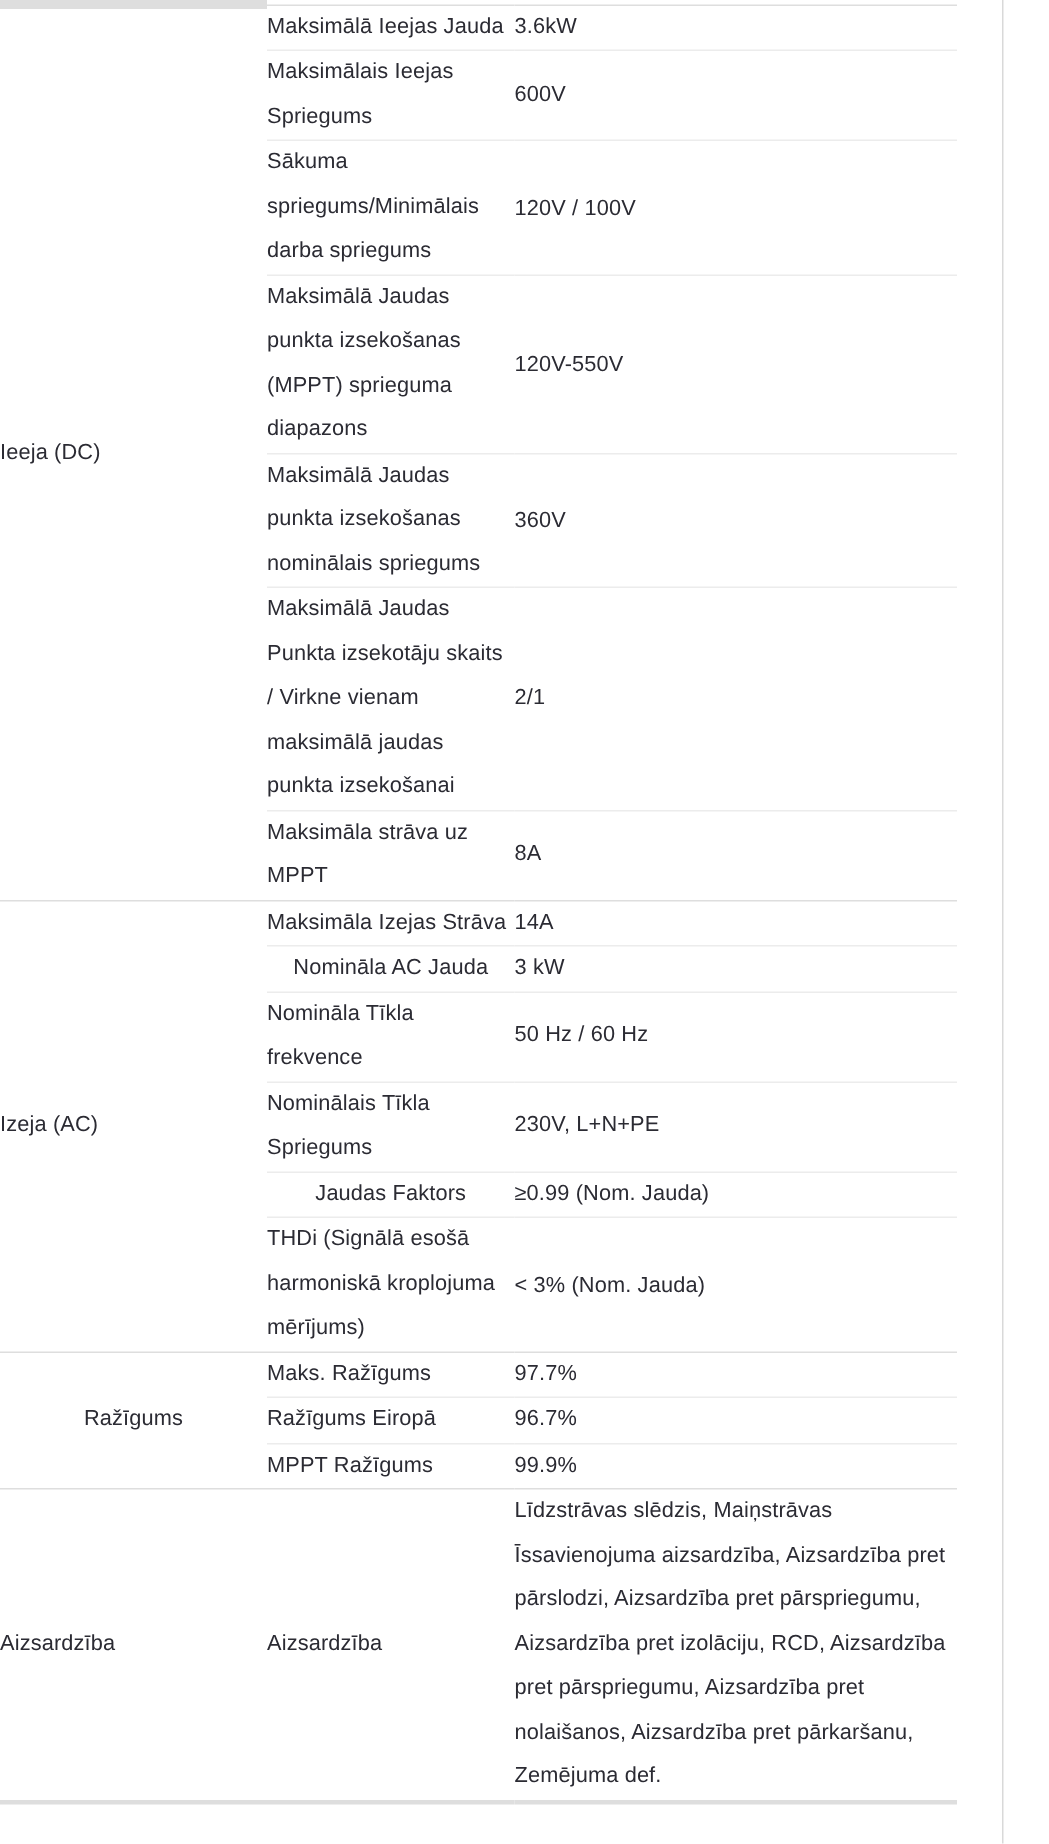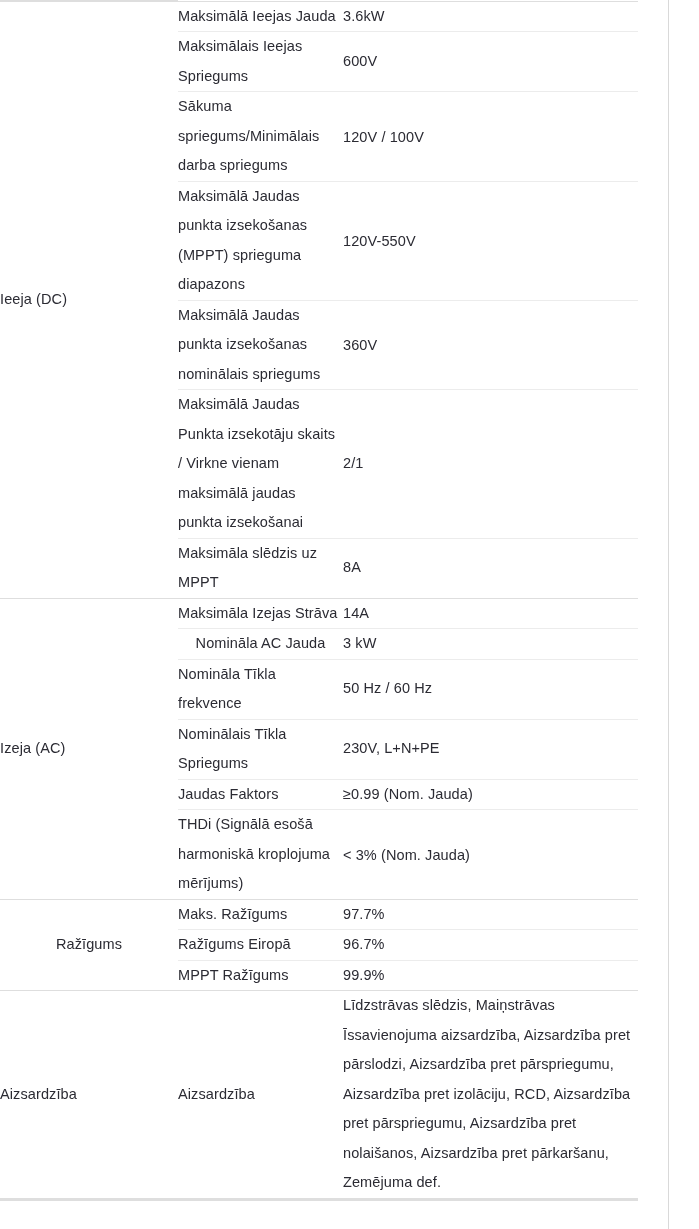--- a/index.html
+++ b/index.html
@@ -70,21 +70,21 @@
     border-top: 1px solid #ececec;
     vertical-align: middle;
   }
 
   
   tr.first-row td.param-cell,
   tr.first-row td.value-cell {
     border-top: 1px solid #ececec;
   }
   tr.first-row td.group-cell {
-    border-top: 2px solid #0ea5e9;
+    border-top: 6px solid #0ea5e9;
   }
 
   
   tr.group-start td {
     border-top: 1px solid #dedede;
   }
 
   
   tr.last-row td {
     border-bottom: 3px solid #a3a3a3;
@@ -157,21 +157,21 @@
         <tr>
           <td class="param-cell" style="border-top-color: rgb(236, 236, 236);">
             <span class="cell-text">Maksimālā Jaudas Punkta izsekotāju skaits / Virkne vienam maksimālā jaudas punkta izsekošanai</span>
           </td>
           <td class="value-cell" style="border-top-color: rgb(236, 236, 236);">
             <span class="cell-text vtxt">2/1</span>
           </td>
         </tr>
         <tr>
           <td class="param-cell" style="border-top-color: rgb(236, 236, 236);">
-            <span class="cell-text">Maksimāla slēdzis uz MPPT</span>
+            <span class="cell-text">Maksimāla strāva uz MPPT</span>
           </td>
           <td class="value-cell" style="border-top-color: rgb(236, 236, 236);">
             <span class="cell-text vtxt">8A</span>
           </td>
         </tr>
         <tr class="group-start">
           <td class="group-cell" rowspan="6" style="border-top-color: rgb(222, 222, 222);">
             <span class="cell-text">Izeja (AC)</span>
           </td>
           <td class="param-cell" style="border-top-color: rgb(222, 222, 222);">
@@ -199,21 +199,21 @@
         </tr>
         <tr>
           <td class="param-cell" style="border-top-color: rgb(236, 236, 236);">
             <span class="cell-text">Nominālais Tīkla Spriegums</span>
           </td>
           <td class="value-cell" style="border-top-color: rgb(236, 236, 236);">
             <span class="cell-text vtxt">230V, L+N+PE</span>
           </td>
         </tr>
         <tr>
-          <td class="param-cell" style="border-top-color: rgb(236, 236, 236);">
+          <td class="param-cell" style="border-top-color: rgb(236, 236, 236); text-align: center;">
             <span class="cell-text">Jaudas Faktors</span>
           </td>
           <td class="value-cell" style="border-top-color: rgb(236, 236, 236);">
             <span class="cell-text vtxt">≥0.99 (Nom. Jauda)</span>
           </td>
         </tr>
         <tr>
           <td class="param-cell" style="border-top-color: rgb(236, 236, 236);">
             <span class="cell-text">THDi (Signālā esošā harmoniskā kroplojuma mērījums)</span>
           </td>

